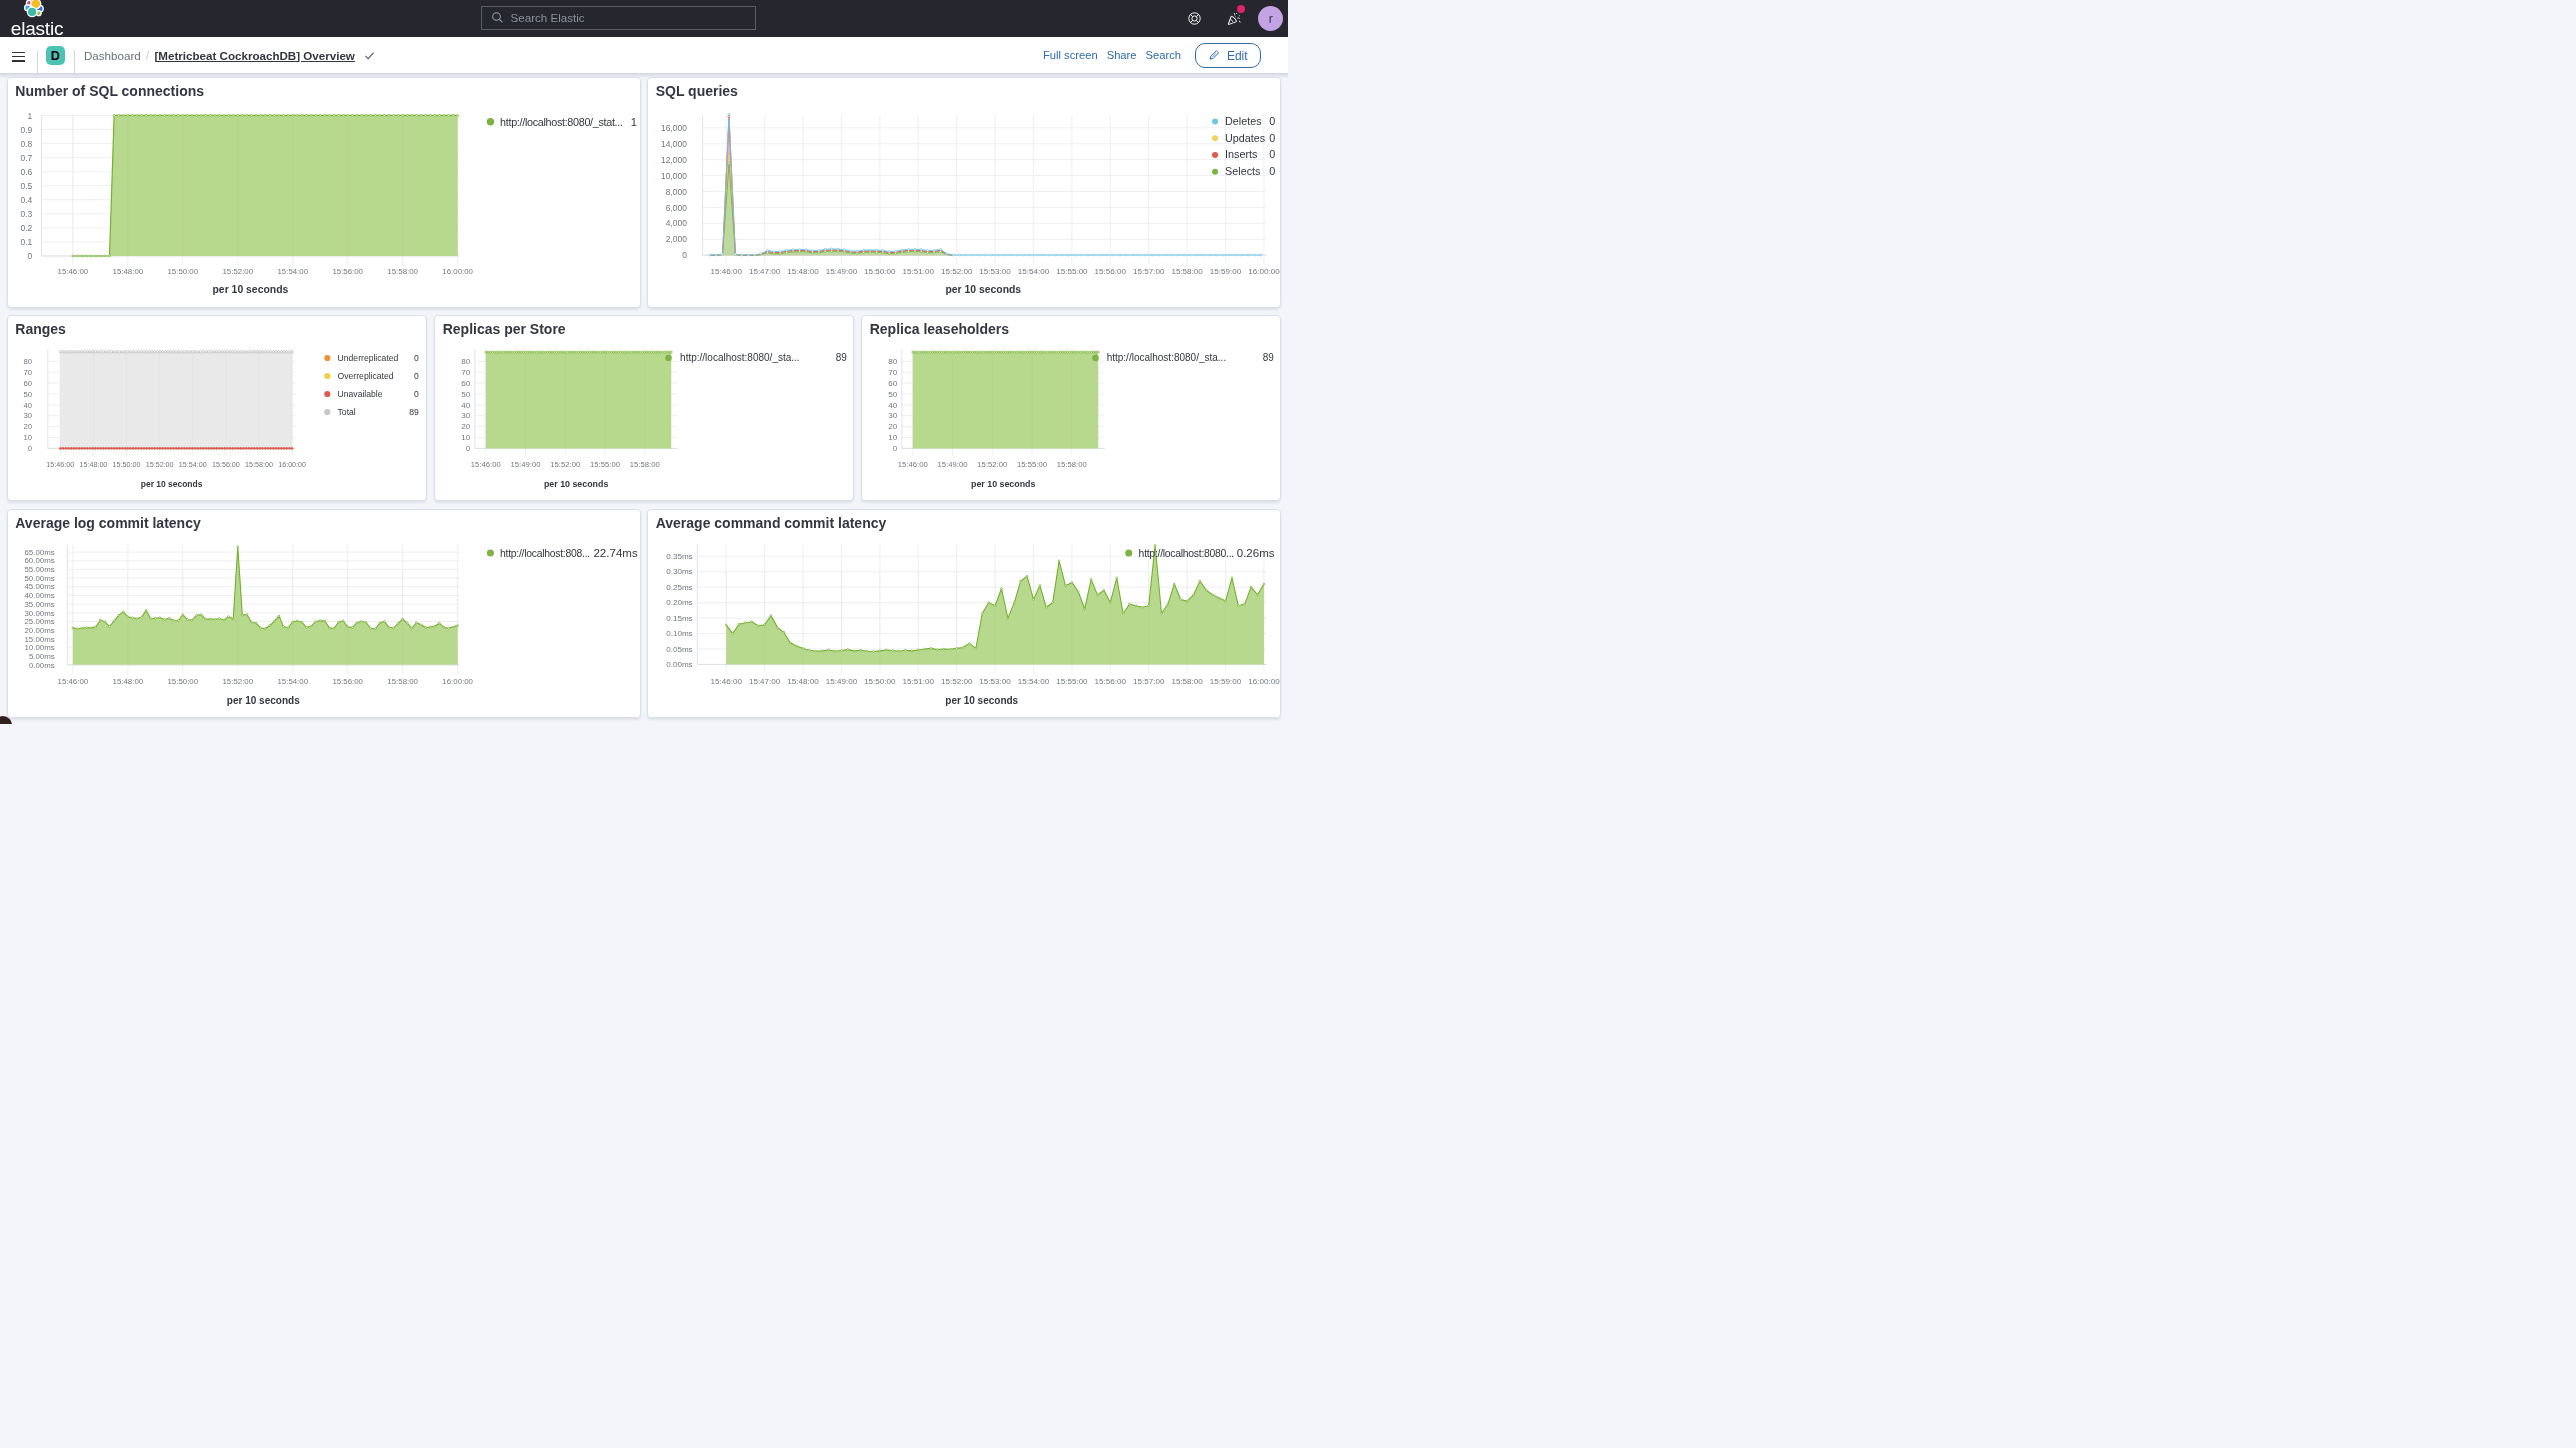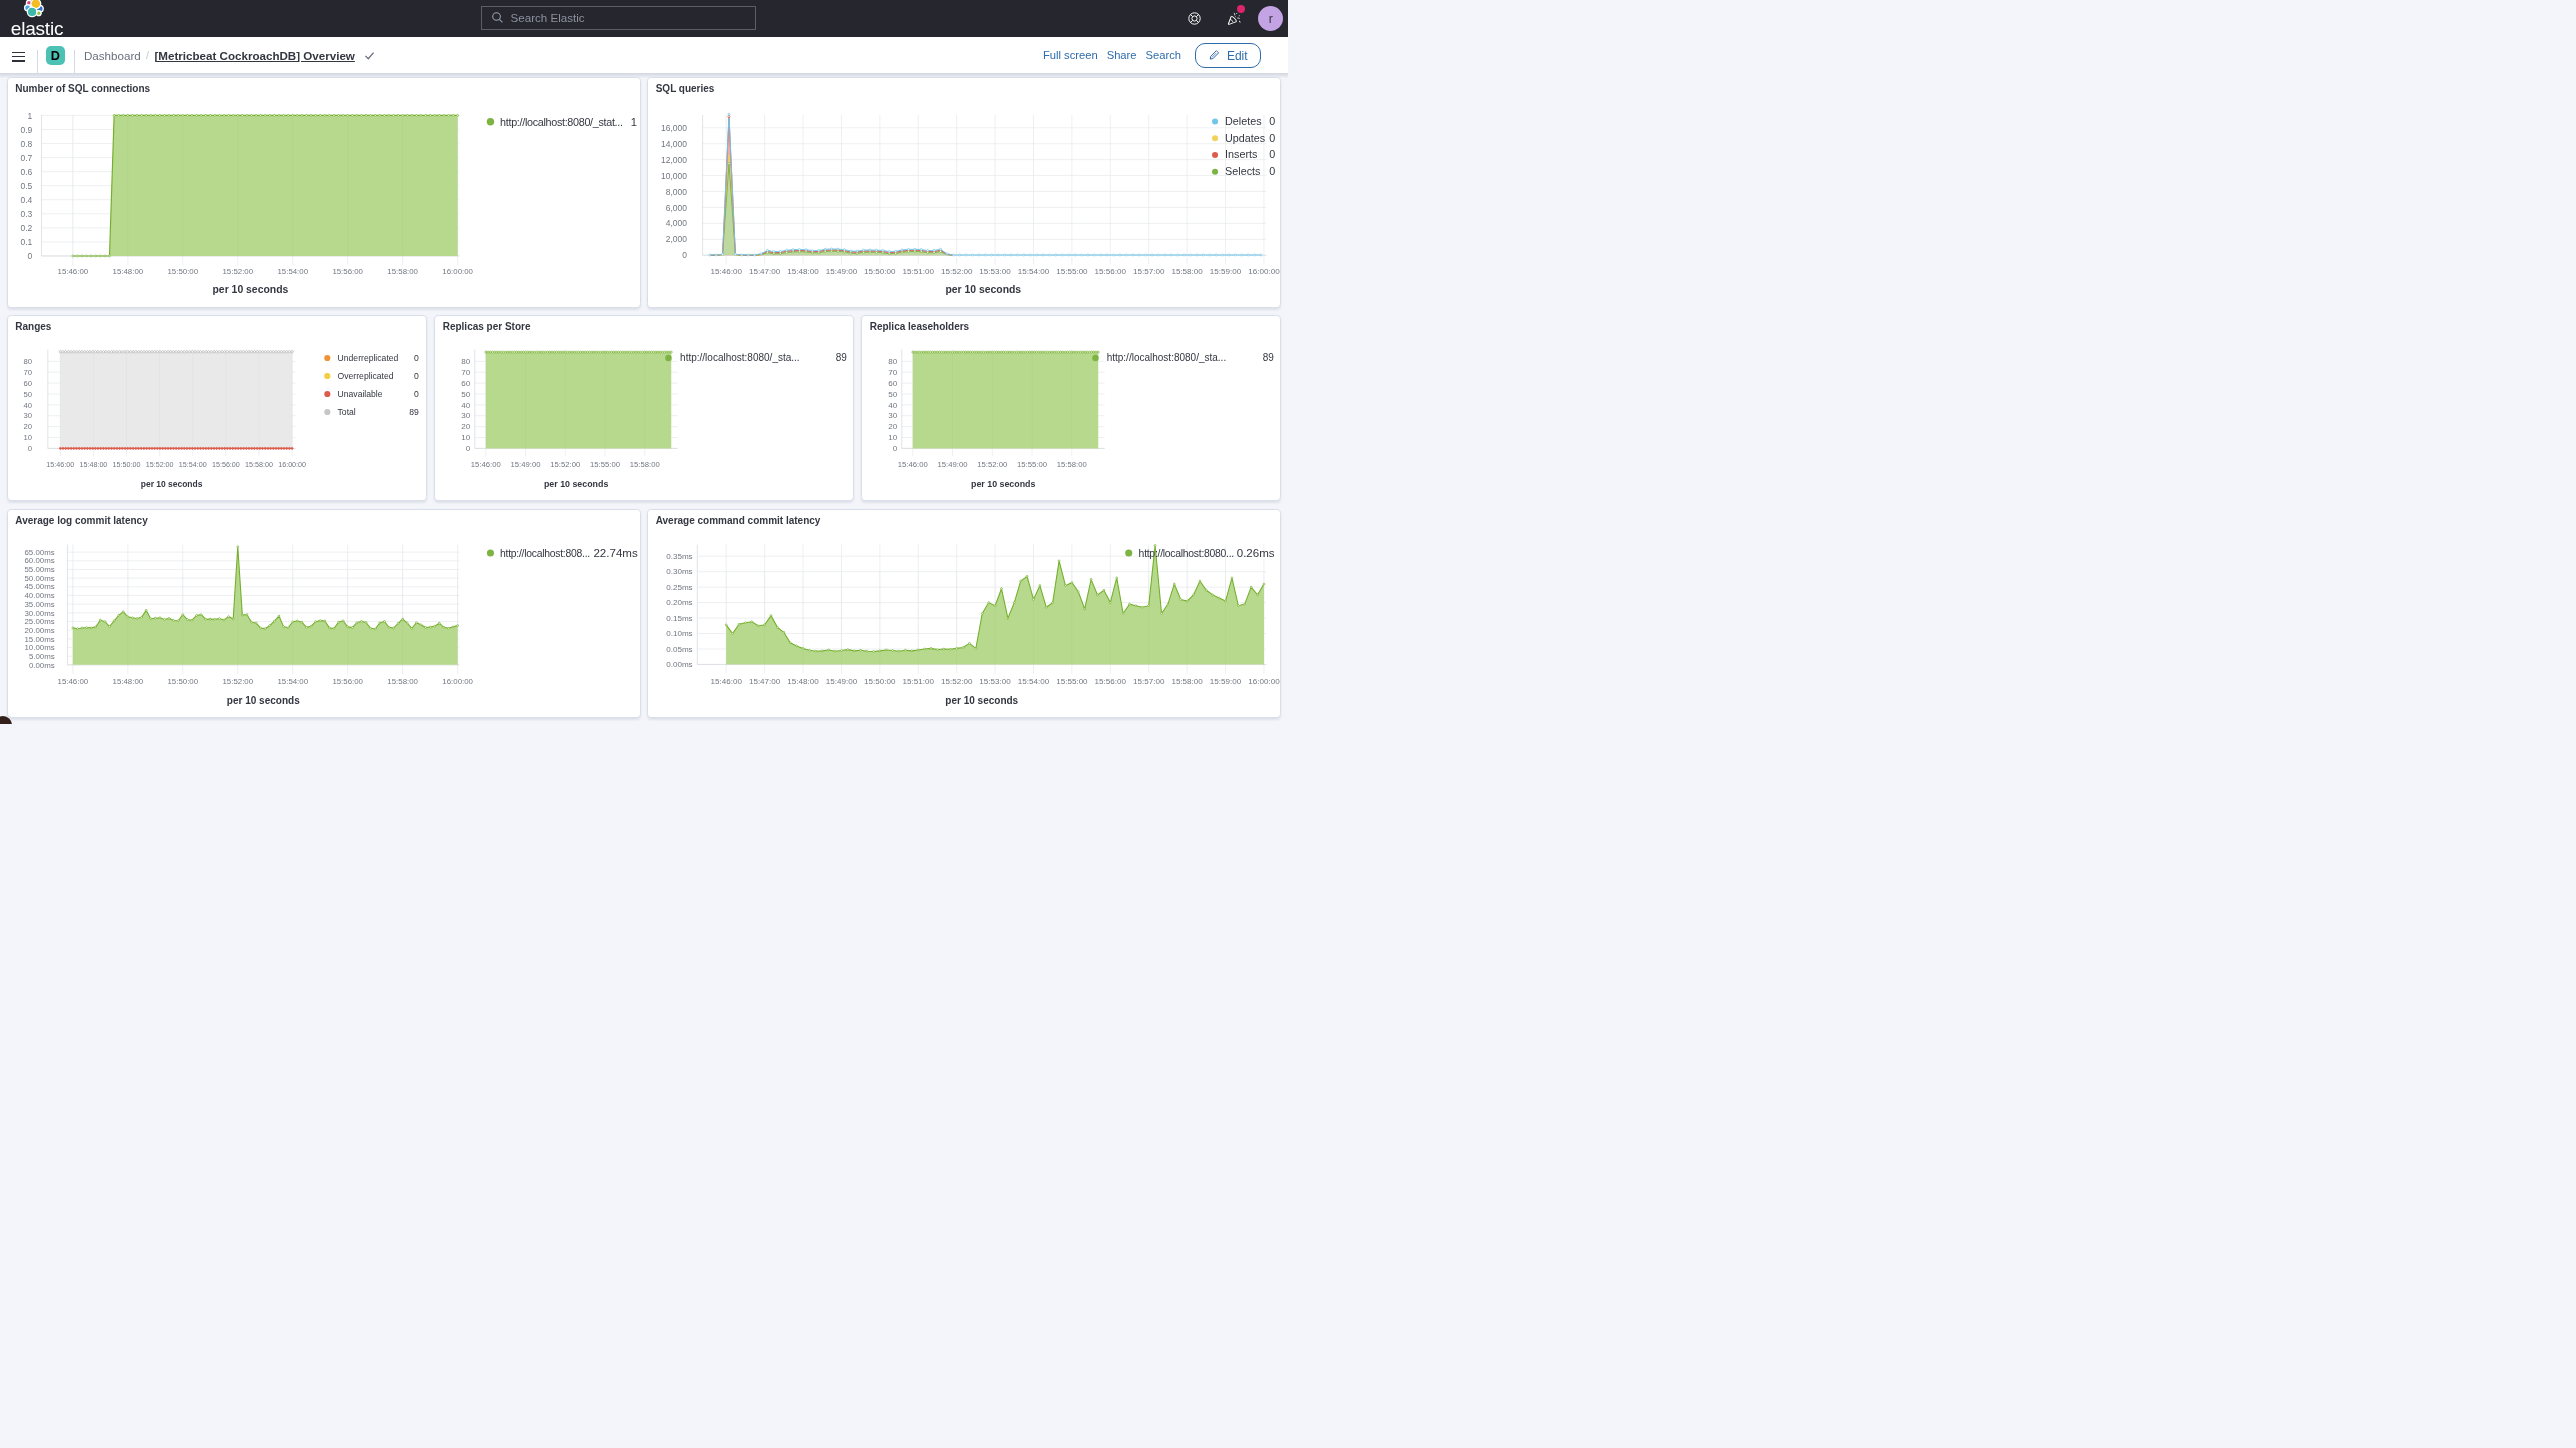--- a/index.html
+++ b/index.html
@@ -15,21 +15,21 @@
 .vsep { position:absolute; top:50px; width:0.8px; height:24px; background:#D3DAE6; }
 .davatar { position:absolute; left:46px; top:46px; width:18.5px; height:19px; border-radius:5px; background:#4CC2B4; color:#000; font-weight:bold; font-size:12.7px; display:flex; align-items:center; justify-content:center; }
 .crumbs { position:absolute; left:84px; top:37px; height:36px; display:flex; align-items:center; font-size:11.6px; }
 .crumbs .dim { color:#69707D; }
 .crumbs .slash { color:#c3c8d2; margin:0 5.4px; font-size:10.8px; }
 .crumbs .ttl { color:#343741; font-weight:bold;text-decoration:underline; }
 .navlinks { position:absolute; right:107px; top:37px; height:36px; display:flex; align-items:center; gap:9px; font-size:11.2px; color:#2e6cab; }
 .editbtn { position:absolute; left:1195px; top:43px; width:66px; height:25px; border:0.8px solid #2e6cab; border-radius:10px; display:flex; align-items:center; justify-content:center; color:#2e6cab; font-size:12px; background:#fff; }
 .shadowband { position:absolute; left:0; top:74px; width:100%; height:6.2px; background:linear-gradient(#d8dbe4, #F3F5FA 75%); }
 .panel { position:absolute; background:#fff; border:0.8px solid #D9DFEA; border-radius:4.6px; box-shadow:0 1.5px 2.3px rgba(130,140,160,0.18); }
-.ptitle { position:absolute; left:7.7px; top:5.4px; font-size:10px; font-weight:bold; color:#343741; }
+.ptitle { position:absolute; left:7.7px; top:5.4px; font-size:14px; font-weight:bold; color:#343741; }
 .cornerblob { position:absolute; left:-6.2px; top:716px; width:18px; height:18px; border-radius:50%; background:#33201a; }
 </style></head><body>
 <div class="hdr">
   <div class="brand">
       <svg width="21" height="21" viewBox="0 0 27 27" style="margin-right:5.4px">
 <g stroke="#fff" stroke-width="1.7">
 <circle cx="6.5" cy="7.6" r="3.4" fill="#DD4A8C"></circle>
 <circle cx="4.7" cy="13.9" r="3.9" fill="#41A7E8"></circle>
 <circle cx="20.3" cy="15.2" r="4.4" fill="#3073CE"></circle>
 <circle cx="18.9" cy="20.8" r="3.1" fill="#8FC63D"></circle>

